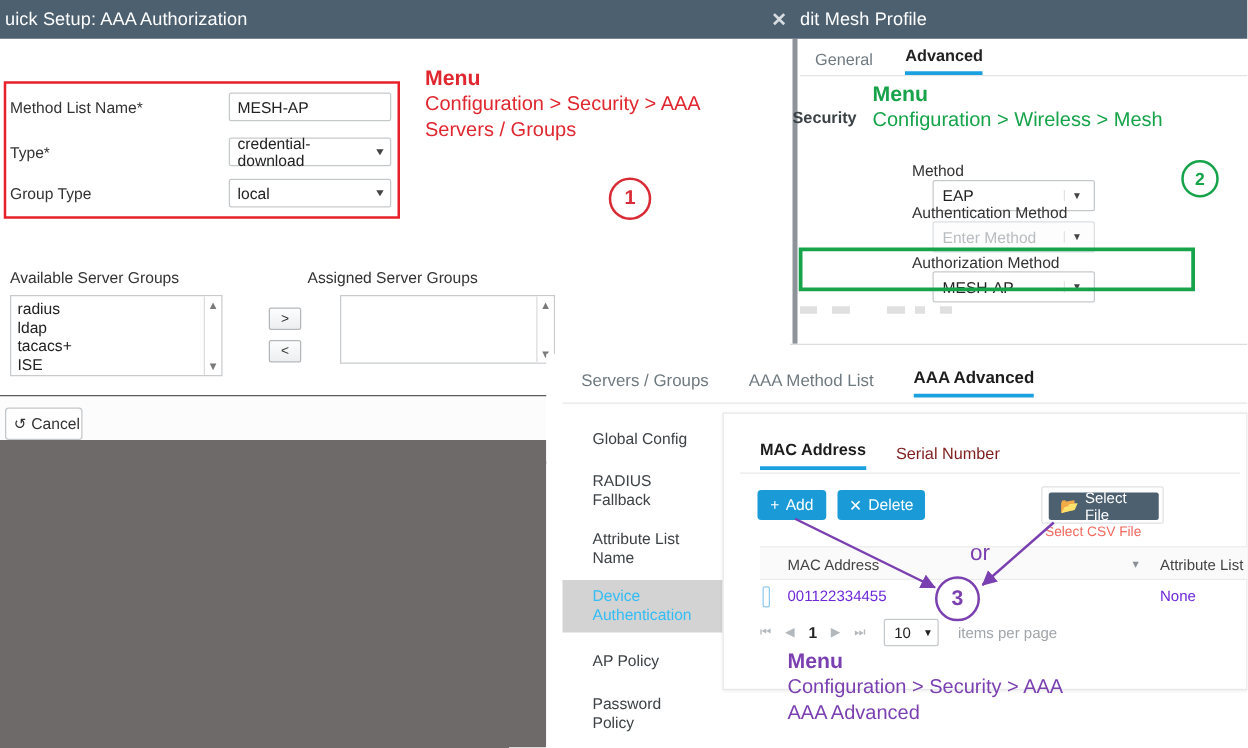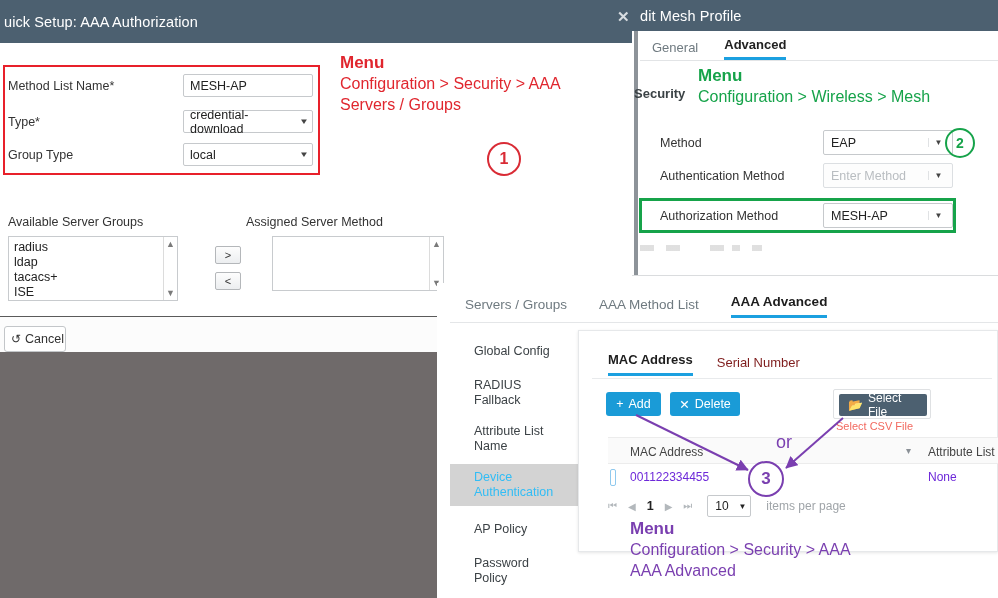--- a/index.html
+++ b/index.html
@@ -20,21 +20,21 @@
     font-size:14.5px; letter-spacing:.1px;
   }
   .titlebar .ttl { white-space:nowrap; }
   .close-x {
     position:absolute; color:#d8dde1; font-size:15px; font-weight:bold;
     cursor:pointer; line-height:1;
   }
 
   
   #quick-setup { left:0; top:0; width:632px; height:340px; background:#fff; }
-  #qs-title { left:0; top:0; width:632px; height:43px; padding-left:4px; }
+  #qs-title { left:0; top:0; width:632px; height:31px; padding-left:4px; }
 
   .qs-body { position:absolute; left:0; top:31px; width:440px; height:309px; background:#fff; }
 
   .red-box {
     position:absolute; left:3px; top:34px; width:317px; height:110px;
     border:2.5px solid #e8202a; pointer-events:none;
   }
 
   .frow { position:absolute; left:8px; display:flex; align-items:center; width:420px; }
   .flabel { font-size:12.5px; color:#333; width:175px; }
@@ -110,21 +110,21 @@
   .mp-tabs {
     position:absolute; left:646px; top:33px; width:352px; height:27px;
     display:flex; align-items:flex-end; gap:26px; font-size:13px; padding-left:6px;
   }
   .mp-tab { color:#6f7a80; padding-bottom:5px; }
   .mp-tab.active { color:#222; font-weight:bold; border-bottom:3px solid #1ba0e0; }
   .mp-tabline { position:absolute; left:640px; top:60px; width:358px; height:1px; background:#e2e4e6; }
 
   .mp-secttl { position:absolute; left:634px; top:86px; font-size:13px; font-weight:bold; color:#3b4245; }
 
-  .mrow { position:absolute; left:660px; display:flex; align-items:center; width:330px; }
+  .mrow { position:absolute; left:646px; display:flex; align-items:center; width:330px;flex-direction:column; }
   .mlabel { font-size:12.5px; color:#333; width:163px; }
   .mselect {
     width:130px; height:25px; border:1px solid #c6c9cc; background:#fff;
     border-radius:2px; font-size:12.5px; color:#222;
     display:flex; align-items:center; justify-content:space-between; padding:0 4px 0 7px;
   }
   .mselect.disabled { color:#b9bdc1; border-color:#dcdfe2; background:#fdfdfd; }
   .mselect .dvd { width:20px; text-align:center; border-left:1px solid #e0e2e4; font-size:8px; color:#444; }
   .green-box {
     position:absolute; left:639px; top:198px; width:317px; height:35px;
@@ -225,21 +225,21 @@
     <div class="frow" style="top:112px;">
       <div class="flabel">Group Type</div>
       <div class="fselect">
         <span>local</span>
         <span class="caret">▼</span>
       </div>
     </div>
 
 
     <div class="sg-label" style="left:8px; top:184px;">Available Server Groups</div>
-    <div class="sg-label" style="left:246px; top:184px;">Assigned Server Method</div>
+    <div class="sg-label" style="left:246px; top:184px;">Assigned Server Groups</div>
 
     <div class="listbox" style="left:8px; top:205px; width:170px; height:65px;">
       <div class="opts">
         <div>radius</div>
         <div>ldap</div>
         <div>tacacs+</div>
         <div>ISE</div>
       </div>
       <div class="lb-scroll">
         <span>▲</span>

